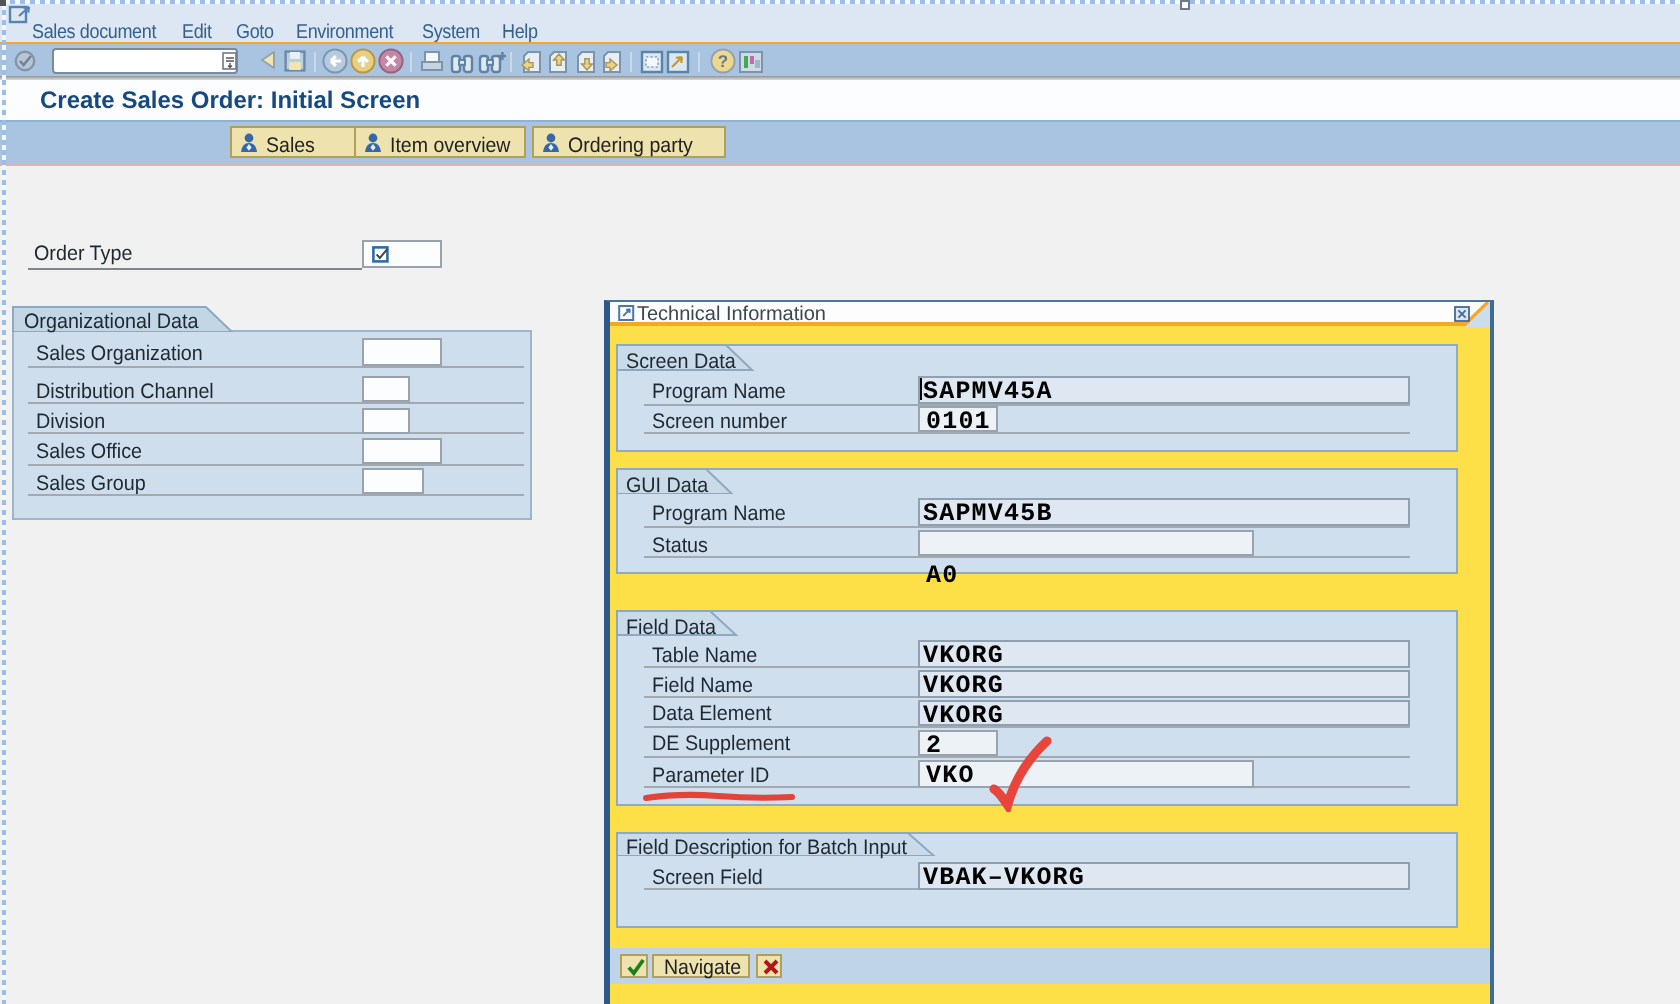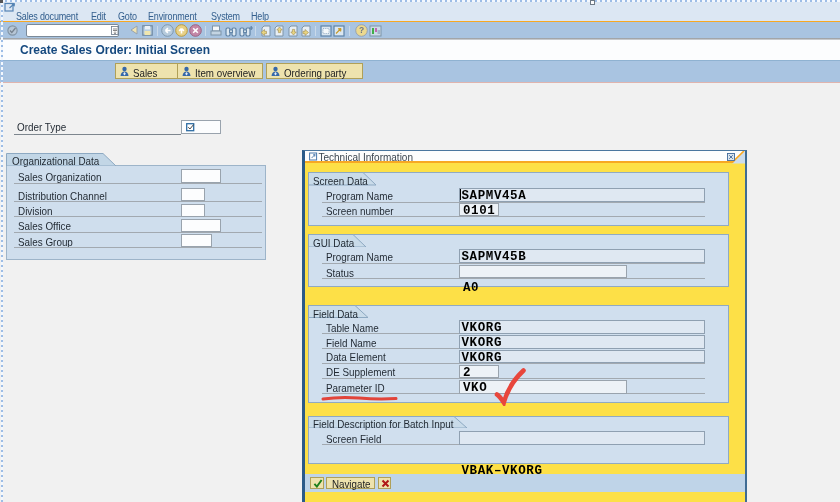--- a/index.html
+++ b/index.html
@@ -292,21 +292,21 @@
     <div class="mono abs" style="left:158px;top:230px;">VKO</div>
 
     <div class="panel" style="left:3px;top:264.5px;width:421px;height:48.5px;"></div>
     <svg class="abs" style="left:3px;top:264.5px;" width="160" height="12.5" viewBox="0 0 160 12.5">
       <path d="M0.5 0.5 H146 L159 12 H0.5 Z" fill="#c9dbe9" stroke="#8da9c2" stroke-width="1"></path>
     </svg>
     <div class="tabtxt" style="left:7.5px;top:267px;">Field Description for Batch Input</div>
     <div class="lbl abs" style="left:21px;top:281.5px;">Screen Field</div>
     <div class="uline" style="left:16.5px;top:293px;width:383px;"></div>
     <div class="fld" style="left:153.5px;top:280px;width:246px;height:13.5px;"></div>
-    <div class="mono abs" style="left:156.5px;top:281px;margin-top:32px;">VBAK–VKORG</div>
+    <div class="mono abs" style="left:156.5px;top:281px;">VBAK–VKORG</div>
 
     <div class="abs" style="left:0;top:323px;width:439.5px;height:17.5px;background:#bfd4e8;"></div>
     <div class="tbtn" style="left:5px;top:325.5px;width:14px;height:12.5px;">
       <svg class="abs" style="left:2px;top:1.5px;" width="10" height="9" viewBox="0 0 10 9">
         <path d="M1.4 4.8 l2.5 2.8 L8.6 1" stroke="#1d801d" stroke-width="1.9" fill="none"></path>
       </svg>
     </div>
     <div class="tbtn" style="left:21px;top:325.5px;width:48.5px;height:12.5px;">
       <span class="abs" style="left:4.5px;top:0.5px;">Navigate</span>
     </div>

